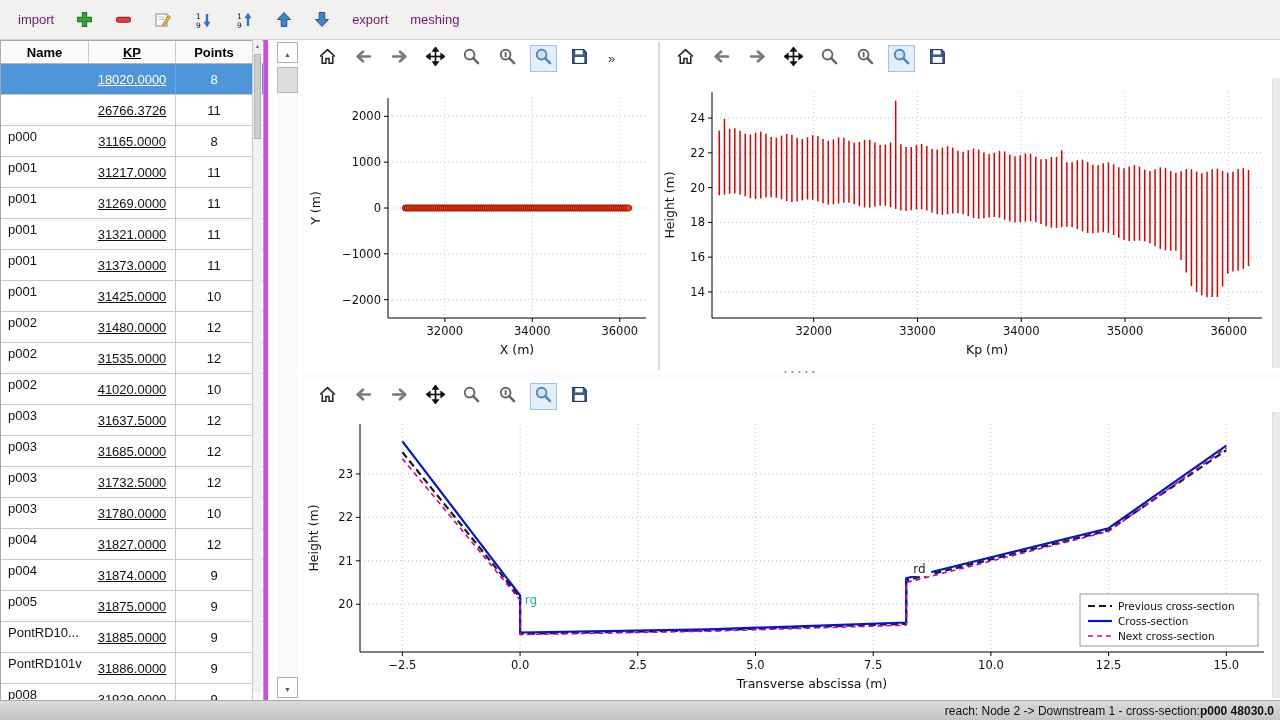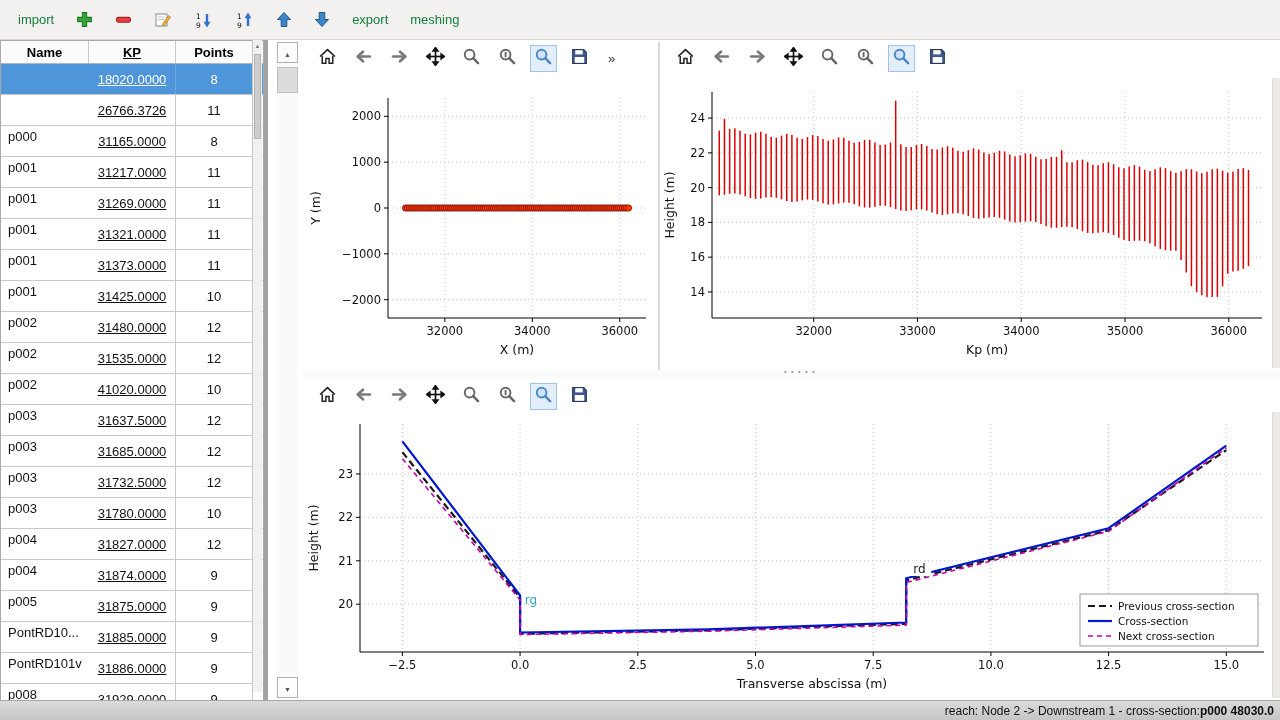--- a/index.html
+++ b/index.html
@@ -9,26 +9,26 @@
     -webkit-font-smoothing:antialiased;
   }
   
   .top-toolbar {
     position:absolute; left:0; top:0; width:1280px; height:40px;
     background:#f2f1ef; border-bottom:1px solid #d8d5d1;
     display:flex; align-items:center; padding-left:12px; box-sizing:border-box; gap:10px;
   }
   .tb-btn {
     display:flex; align-items:center; justify-content:center;
-    background:none; border:none; font-size:13px; color:#15803d;
+    background:none; border:none; font-size:13px; color:#701a75;
     padding:4px 6px; font-family:inherit; cursor:default;
   }
   .tb-btn .icon { display:flex; align-items:center; justify-content:center; }
   
-  .left-panel { position:absolute; left:0; top:40px; width:268px; height:660px; background:#a3a3a3; }
+  .left-panel { position:absolute; left:0; top:40px; width:268px; height:660px; background:#d946ef; }
   .datatable { position:absolute; left:0; top:0; width:262px; border:1px solid #a9a9a9; box-sizing:content-box; }
   .thead { display:flex; height:22px; background:#fbfbfb; border-bottom:1px solid #b5b5b5; font-weight:bold; font-size:13px; }
   .hcell,.tcell { display:flex; align-items:center; justify-content:center; border-right:1px solid #c9c9c9; box-sizing:border-box; }
   .c0 { width:88px; } .c1 { width:87px;text-decoration:underline; } .c2 { width:77px; }
   .trow { display:flex; height:30px; border-bottom:1px solid #c9c9c9; font-size:13px; background:#fff; color:#111; }
   .trow .c0 { justify-content:flex-start; padding-left:7px;margin-top:41px; }
   .trow.selected { background:#4e95d9; color:#fff; }
   .trow.selected .tcell { border-right-color:#6fa9e0; }
   .table-scroll { position:absolute; left:252px; top:0; width:10px; height:652px; background:#f1f1f1; border-left:1px solid #c6c6c6; box-sizing:border-box; }
   .ts-up { height:12px; text-align:center; }

